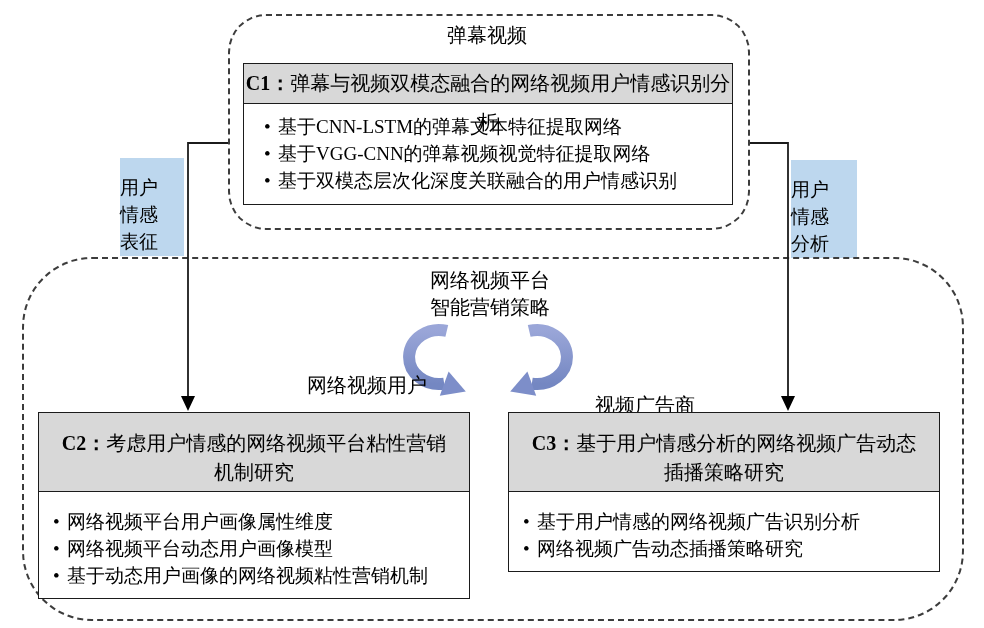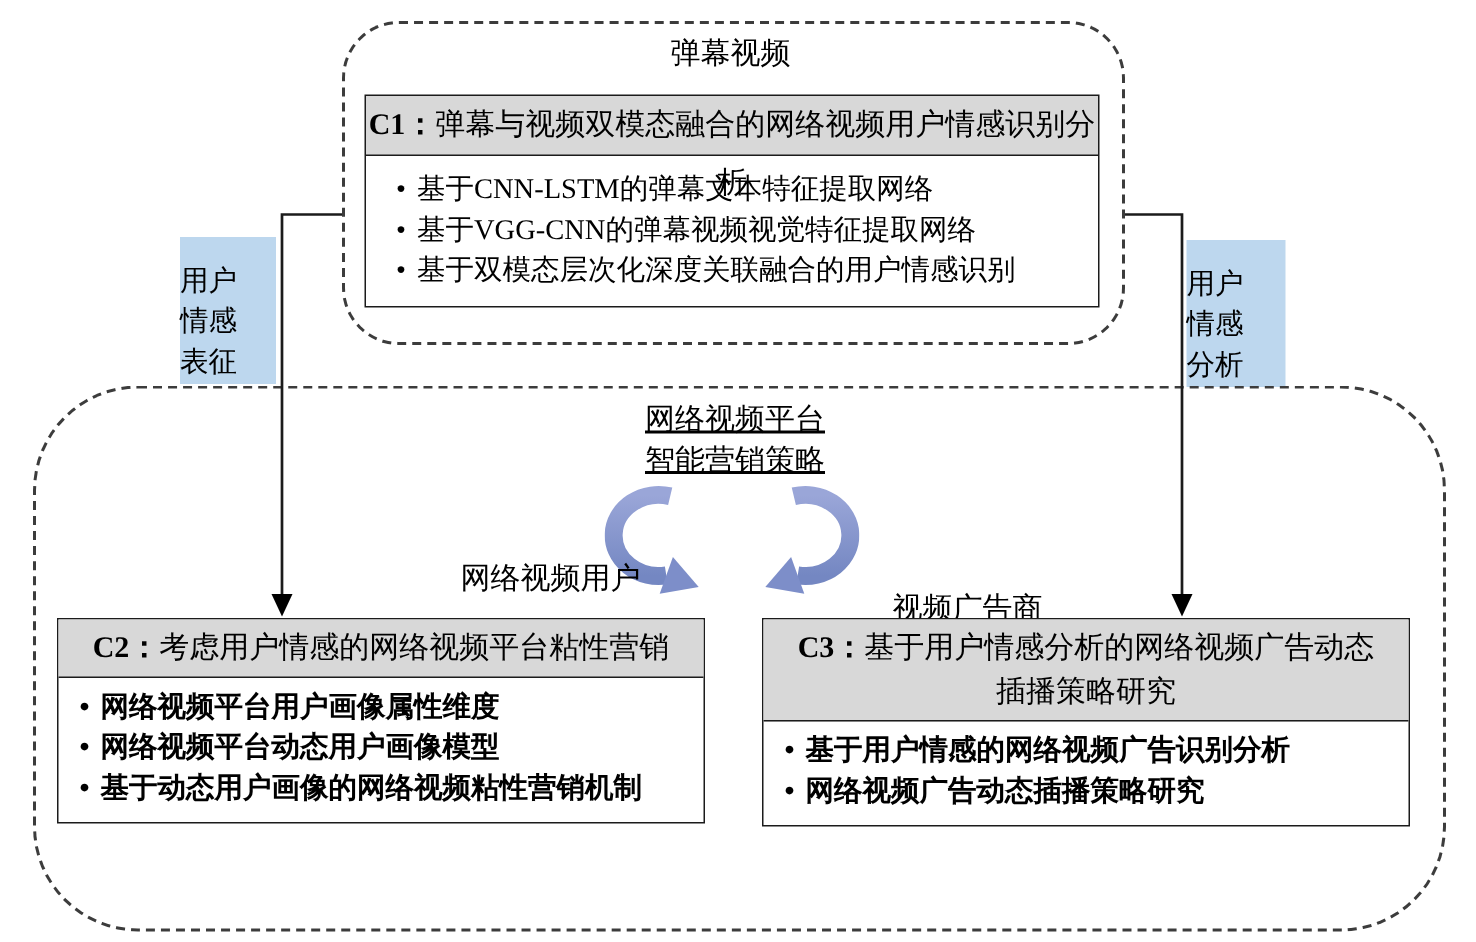--- a/index.html
+++ b/index.html
@@ -6,33 +6,33 @@
   .canvas{
     position:relative;width:984px;height:628px;background:#ffffff;overflow:hidden;
     font-family:"Liberation Serif","DejaVu Serif",serif;color:#000;border-radius:12px;
   }
   .dashed-group{position:absolute;border:2px dashed #3c3c3c;background:transparent;}
   #top-container{left:228px;top:14px;width:518px;height:212px;border-radius:38px;}
   #bottom-container{left:22px;top:257px;width:938px;height:360px;border-radius:70px;}
 
   .center-text{position:absolute;text-align:center;font-size:20px;}
   #top-title{left:228px;top:22px;width:518px;}
-  #center-title{left:392px;top:267px;width:196px;line-height:27px;text-decoration:underline;}
+  #center-title{left:392px;top:267px;width:196px;line-height:27px;}
 
   .tbox{position:absolute;border:1.6px solid #1b1b1b;background:#fff;box-sizing:border-box;}
   .tbox-header{
     background:#d8d8d8;border-bottom:1.6px solid #1b1b1b;text-align:center;
     font-size:20px;
   }
   .one-line{line-height:39px;height:39px;}
-  .two-line{padding:5px 0 4px 0;line-height:29px;}
+  .two-line{padding:16px 0 4px 0;line-height:29px;}
   .hline b{font-weight:bold;}
   .tbox-body{font-size:19px;}
   #c1 .tbox-body{padding:9px 6px 10px 20px;line-height:27px;}
-  #c2 .tbox-body,#c3 .tbox-body{padding:6px 4px 9px 14px;line-height:27px;font-weight:bold;}
+  #c2 .tbox-body,#c3 .tbox-body{padding:16px 4px 9px 14px;line-height:27px;}
   .bullet-line{white-space:nowrap;}
   .bullet-marker{display:inline-block;width:14px;text-align:left;}
 
   #c1{left:243px;top:63px;width:490px;}
   #c2{left:38px;top:412px;width:432px;}
   #c3{left:508px;top:412px;width:432px;}
 
   .tag{
     position:absolute;background:#bdd7ee;text-align:left;
     font-size:19px;line-height:27px;padding-top:16px;
@@ -98,20 +98,21 @@
       <polygon points="107.2,68.4 124.4,48.4 133.2,72.8" fill="#7d8ec9"></polygon>
     </g>
   </svg>
 
   <div id="actor-left" class="center-text">网络视频用户</div>
   <div id="actor-right" class="center-text">视频广告商</div>
 
   <div id="c2" class="tbox">
     <div class="tbox-header two-line">
       <div class="hline"><b>C2</b><b>：</b><span>考虑用户情感的网络视频平台粘性营销</span></div>
+      <div class="hline">机制研究</div>
     </div>
     <div class="tbox-body">
       <div class="bullet-line"><span class="bullet-marker">•</span><span>网络视频平台用户画像属性维度</span></div>
       <div class="bullet-line"><span class="bullet-marker">•</span><span>网络视频平台动态用户画像模型</span></div>
       <div class="bullet-line"><span class="bullet-marker">•</span><span>基于动态用户画像的网络视频粘性营销机制</span></div>
     </div>
   </div>
 
   <div id="c3" class="tbox">
     <div class="tbox-header two-line">

